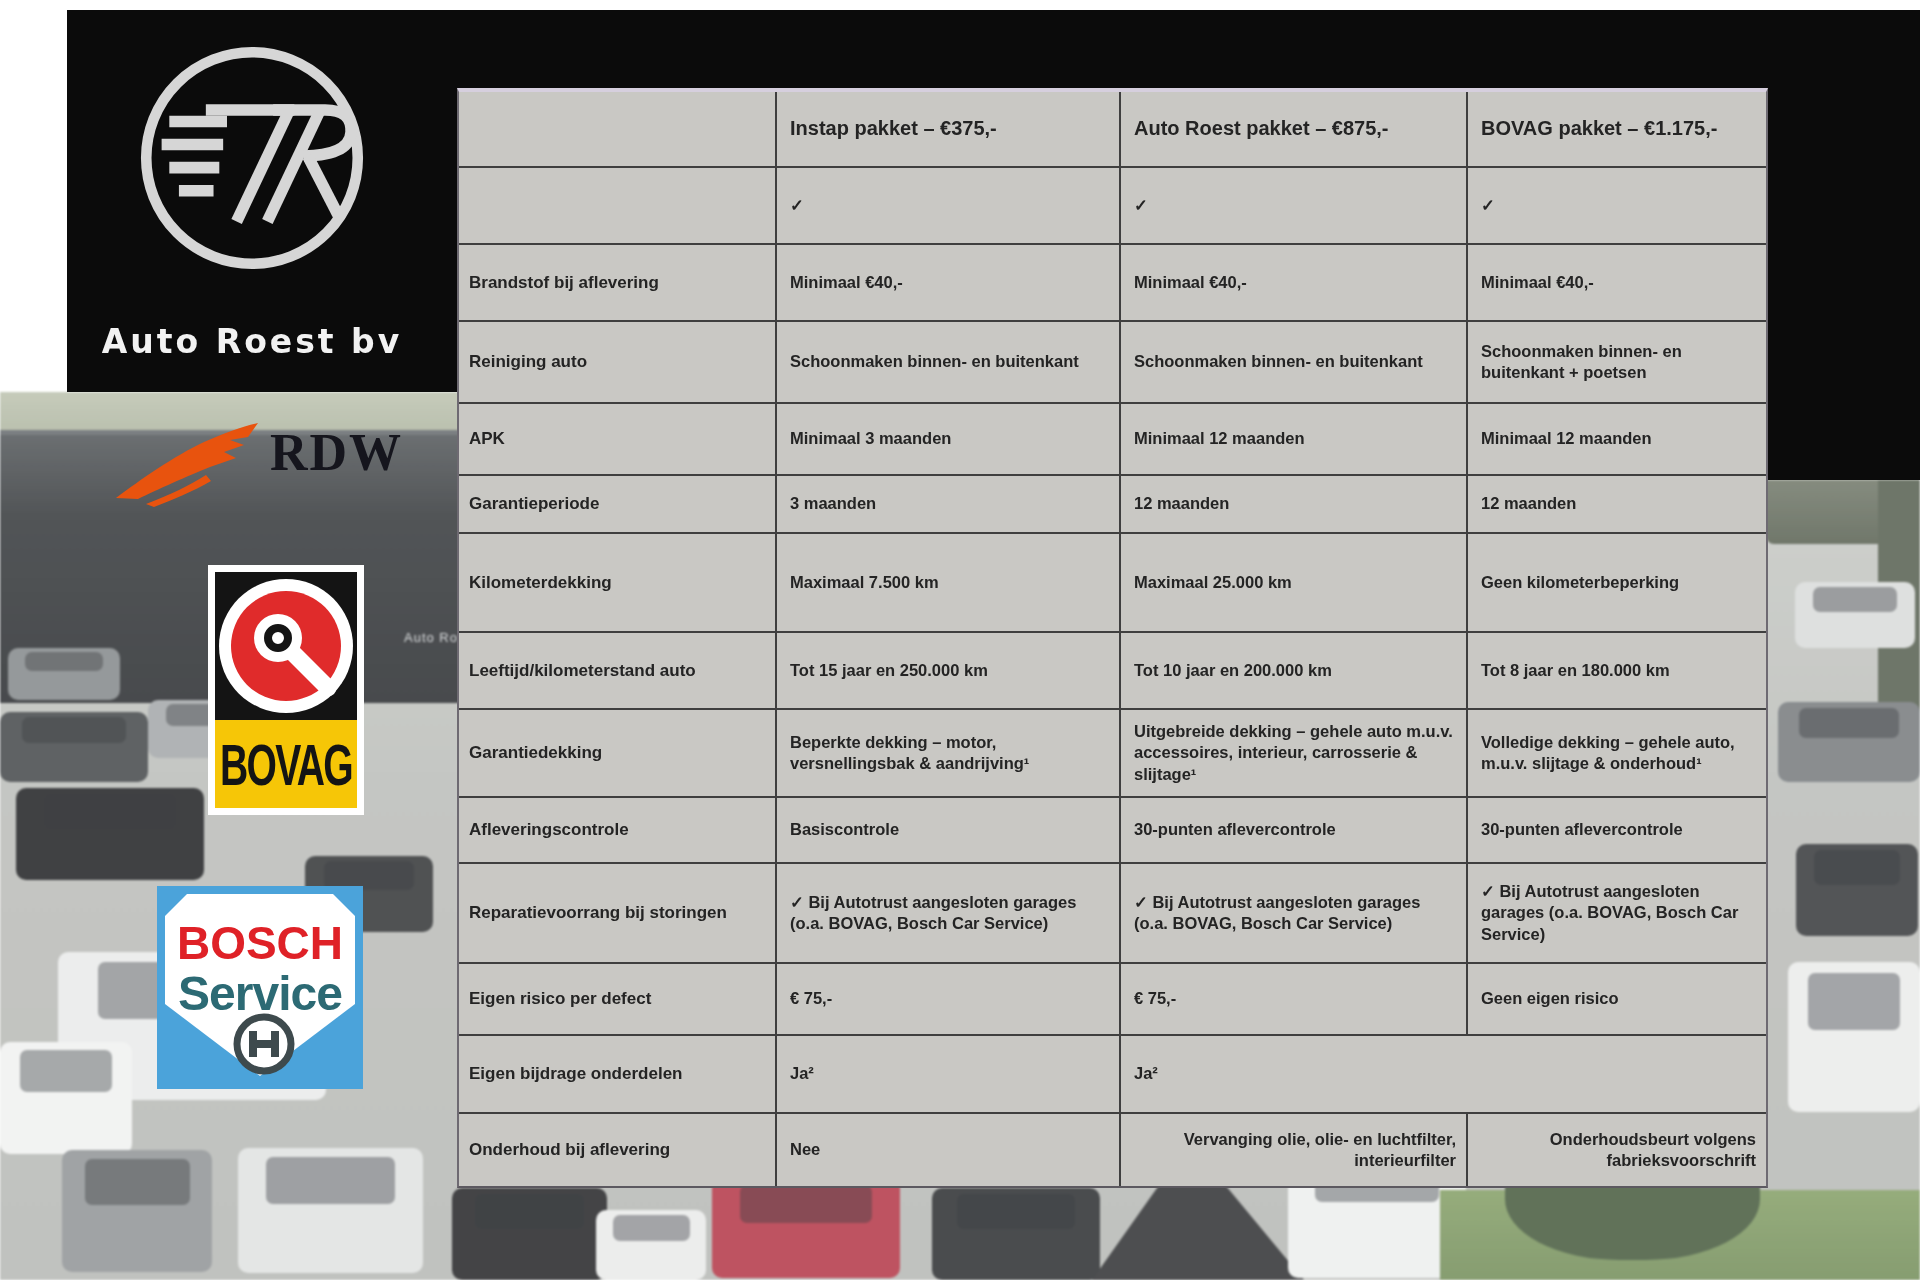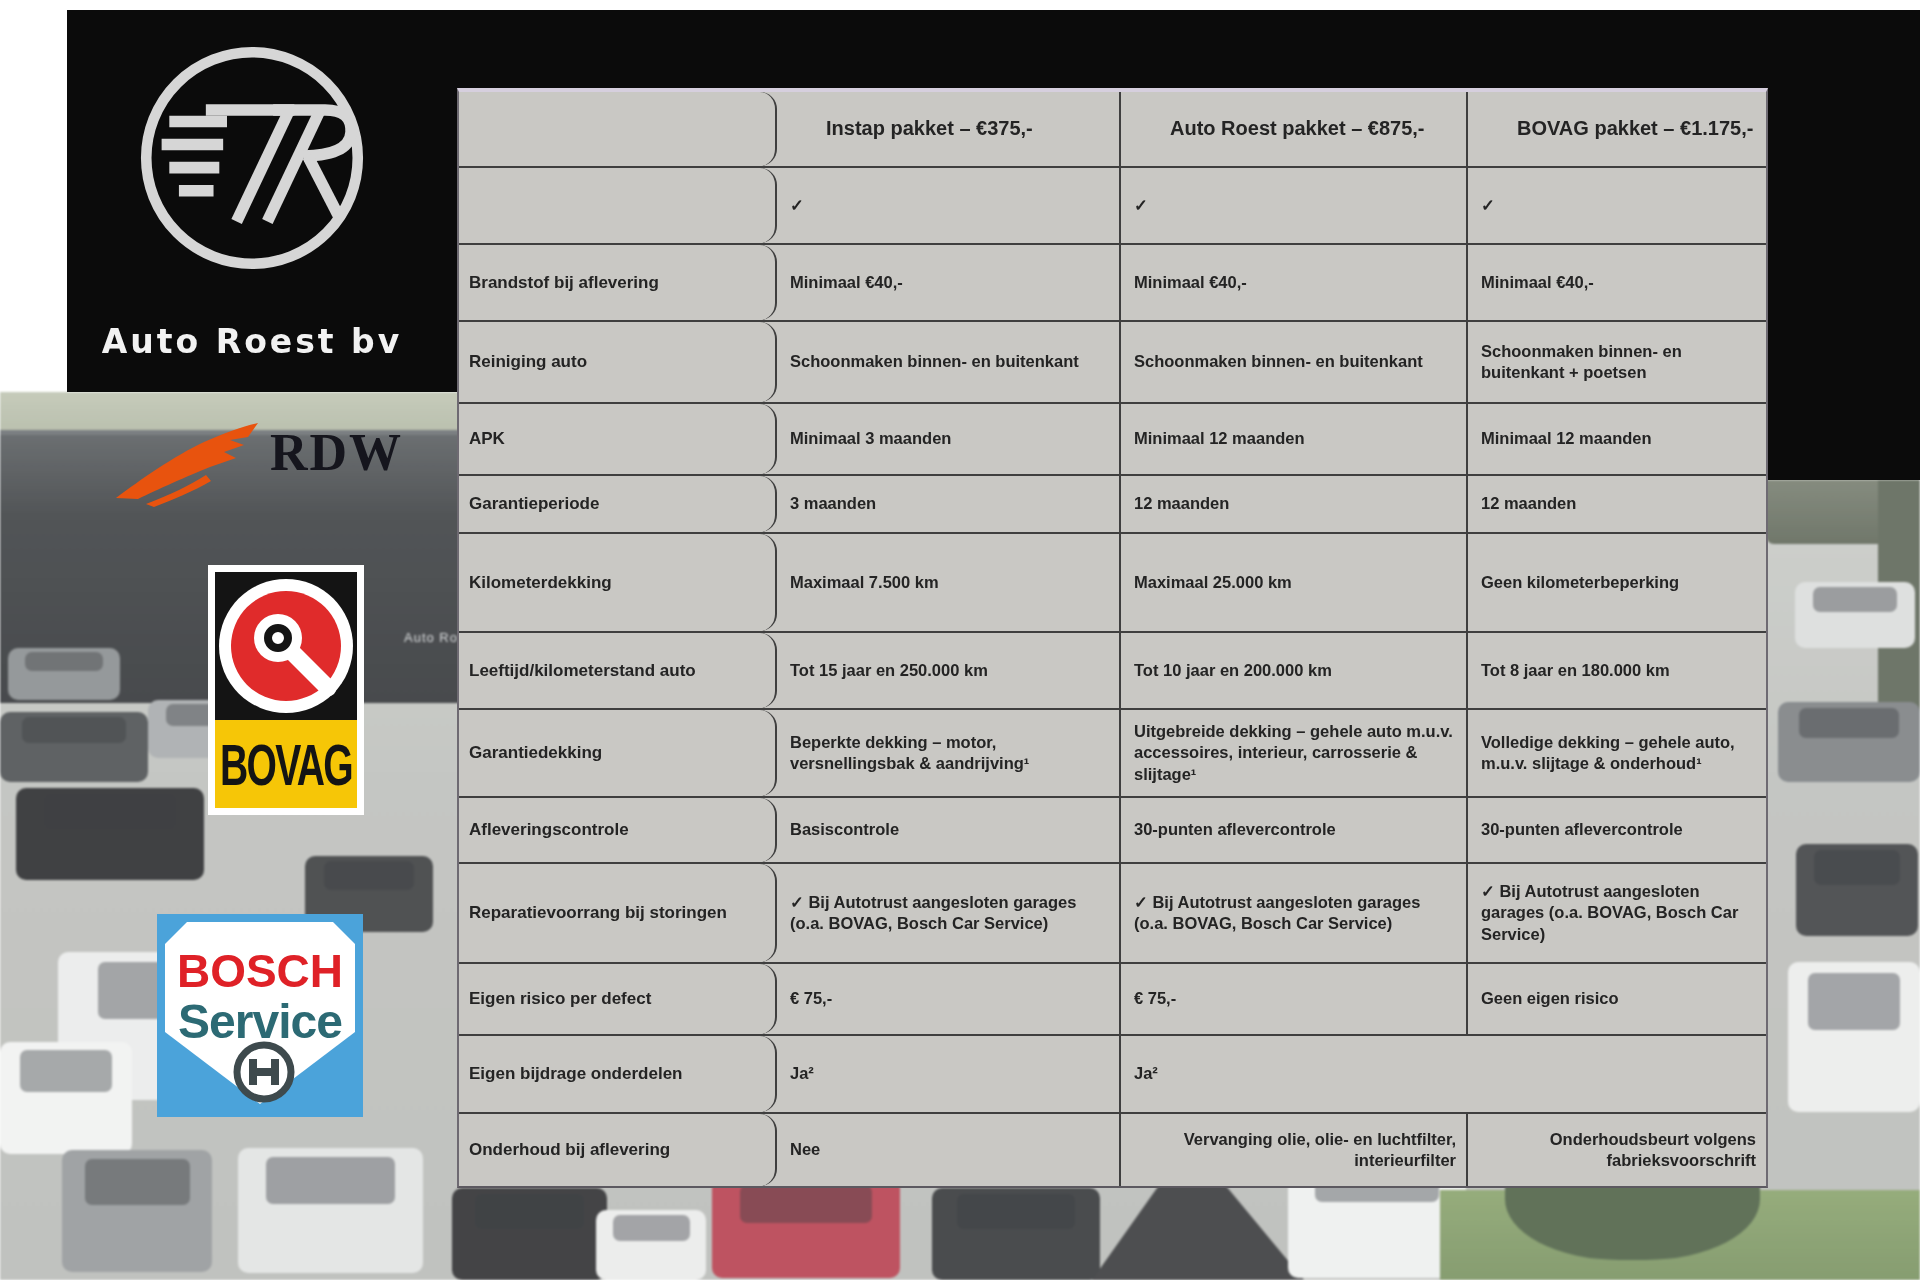--- a/index.html
+++ b/index.html
@@ -42,39 +42,39 @@
   .rdw-text{position:absolute;left:270px;top:423px;font-family:"Liberation Serif", serif;
       font-weight:600;font-size:52px;color:#15151d;letter-spacing:2px;}
 
   
   .bovag{position:absolute;left:175px;top:565px;width:156px;height:250px;margin-left:33px;}
   .bovag-text{position:absolute;left:0;top:166px;width:156px;text-align:center;
       font-weight:800;font-size:46px;color:#141414;letter-spacing:-2px;
       transform:scale(.85,1.25);transform-origin:center top;}
 
   
-  .bosch{position:absolute;left:157px;top:914px;width:206px;height:203px;}
+  .bosch{position:absolute;left:157px;top:886px;width:206px;height:203px;}
   .bosch-t1{position:absolute;left:0;top:30px;width:206px;text-align:center;
       font-weight:800;font-size:46px;color:#df2127;letter-spacing:0;}
   .bosch-t2{position:absolute;left:0;top:80px;width:206px;text-align:center;
       font-weight:700;font-size:48px;color:#2c6a74;letter-spacing:-1px;}
 
   
   .pkg-table{position:absolute;left:457px;top:88px;width:1311px;background:#c9c8c4;
       border-top:4px solid #d6cfde;border-left:2px solid #6e6a72;border-right:2px solid #6e6a72;
       border-bottom:2px solid #5c5960;box-sizing:border-box;color:#242424;}
   .trow{display:grid;grid-template-columns:318px 344px 347px 298px;box-sizing:border-box;
       border-bottom:2px solid #3f3f3f;}
   .trow:last-child{border-bottom:none;text-align:right;}
   .c{box-sizing:border-box;display:flex;align-items:center;border-right:2px solid #3f3f3f;
       font-weight:700;font-size:16.5px;line-height:1.28;}
   .c:last-child{border-right:none;}
-  .lab{padding:6px 8px 6px 10px;font-size:17px;border-radius:17px;}
+  .lab{padding:6px 8px 6px 10px;font-size:17px;}
   .val{padding:6px 10px 6px 13px;}
-  .hdr{padding:6px 10px 6px 13px;font-size:20px;margin-left:36px;}
+  .hdr{padding:6px 10px 6px 13px;font-size:20px;}
 </style>
 </head>
 <body>
 
 <div class="stage">
 
   <div class="photo">
     <div class="photo-base"></div>
     <div class="field-left"></div>
     <div class="building"></div>

